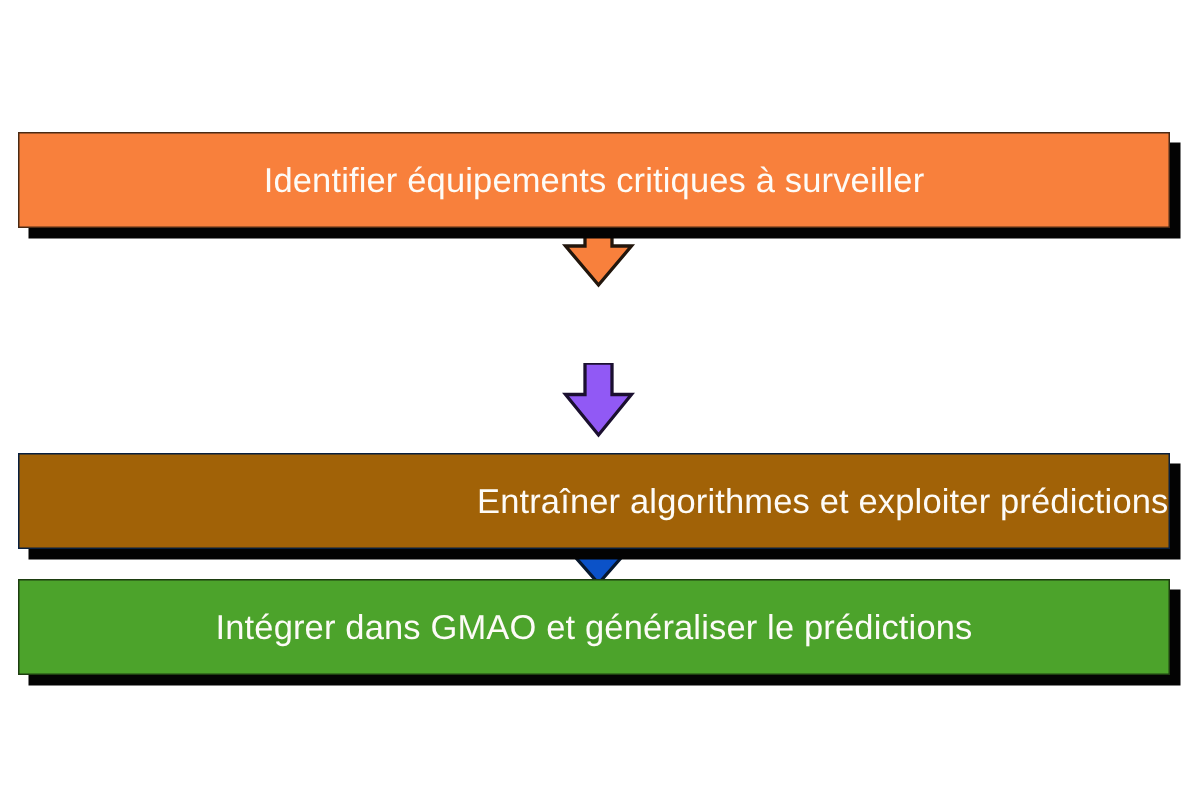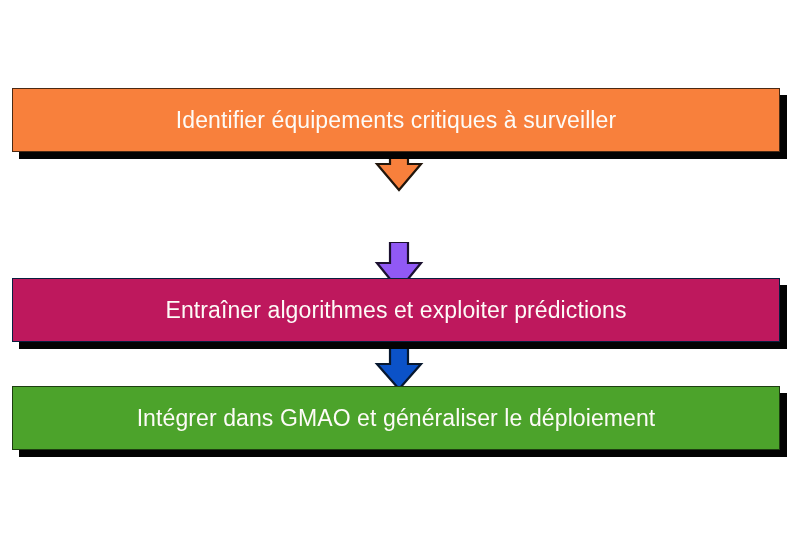--- a/index.html
+++ b/index.html
@@ -41,21 +41,21 @@
     font-weight: 400;
     letter-spacing: 0.1px;
     line-height: 1;
     white-space: nowrap;
     text-align: center;
     font-family: "Liberation Sans", sans-serif;
   }
 
   .step-1 { top: 88px;  background: #f8803c; border-color: #4a2a14; }
   .step-2 { top: 185px; background: #9159f5; border-color: #2b1a4d; }
-  .step-3 { top: 278px; background: #be185d; border-color: #081f3f; }
+  .step-3 { top: 302px; background: #a16207; border-color: #081f3f; justify-content: flex-end; }
   .step-4 { top: 386px; background: #4ca32b; border-color: #1d3d10; }
 
   
   .connector {
     position: absolute;
     left: 373px;
     width: 52px;
     z-index: 1;
   }
   .connector svg { display: block; }
@@ -90,16 +90,16 @@
     <span class="step-label">Entraîner algorithmes et exploiter prédictions</span>
   </div>
 
   <div class="connector conn-3">
     <svg width="52" height="47" viewBox="0 0 52 47">
       <polygon points="17,0 35,0 35,20 48,20 26,45 4,20 17,20" fill="#0b52c8" stroke="#07182f" stroke-width="2.2" stroke-linejoin="miter"></polygon>
     </svg>
   </div>
 
   <div class="step step-4">
-    <span class="step-label">Intégrer dans GMAO et généraliser le déploiement</span>
+    <span class="step-label">Intégrer dans GMAO et généraliser le prédictions</span>
   </div>
 
 </div>
 
 </body></html>

